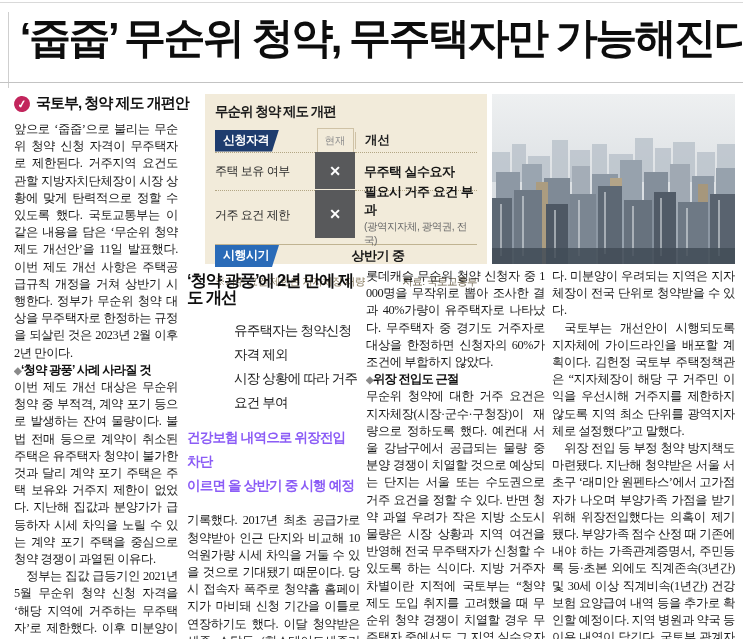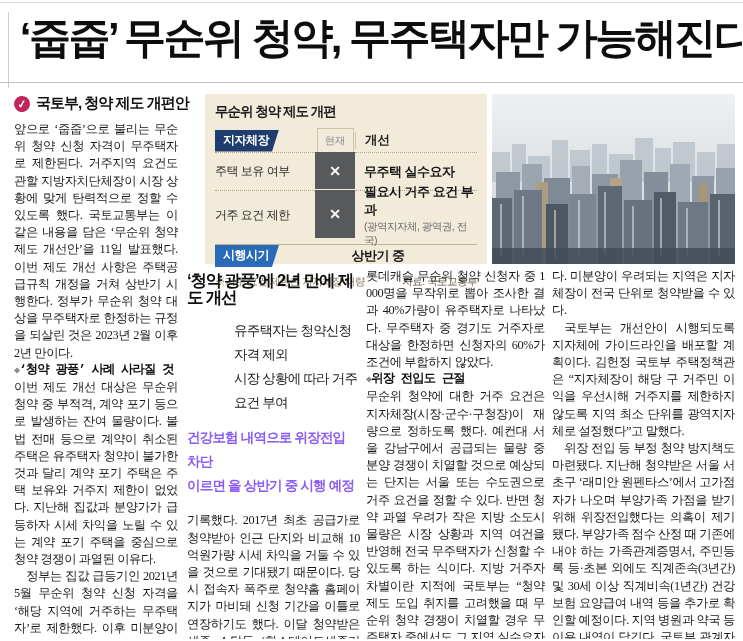--- a/index.html
+++ b/index.html
@@ -47,21 +47,21 @@
 
   
   .photo{position:absolute;left:492px;top:94px;width:243px;height:170px;margin:0;overflow:hidden;}
 
   
   .col{position:absolute;text-align:justify;
        font-family:"Liberation Serif",serif;font-size:12.3px;line-height:17.2px;color:#191919;
        letter-spacing:-0.4px;word-break:break-all;overflow:hidden;}
   .col p{margin:0;}
   .col p.ind{text-indent:1em;}
-  .col .diamond-head{font-family:Liberation Mono, monospace;font-weight:800;font-size:12.3px;
+  .col .diamond-head{font-family:Liberation Sans, sans-serif;font-weight:800;font-size:12.3px;
        letter-spacing:-0.8px;color:#101010;}
   .col .diamond-head .dm{color:#8a8a8a;font-size:10px;}
   .col1{left:14px;top:121px;width:164px;height:517px;}
   .col2{left:187px;top:268px;width:173px;height:371px;}
   .col3{left:366px;top:268px;width:179px;height:371px;}
   .col4{left:552px;top:268px;width:183px;height:371px;}
 
   .subheads{font-family:"Liberation Sans",sans-serif;text-align:left;margin:4px 0 14px 0;}
   .subheads .sh1{font-size:16.5px;font-weight:800;letter-spacing:-1.2px;color:#0e0e0e;margin-bottom:13px;}
   .subheads .sh2{font-size:13.5px;font-weight:400;letter-spacing:-0.8px;line-height:24px;color:#222;margin-bottom:11px;margin-left:47px;}
@@ -79,21 +79,21 @@
 
   <div class="kicker">
     <span class="check-icon">✓</span>
     <span class="kicker-text">국토부, 청약 제도 개편안</span>
   </div>
 
   <section class="infobox">
     <div class="ib-title">무순위 청약 제도 개편</div>
     <div class="ib-grid">
       <div class="ib-cell ib-hrow">
-        <span class="badge navy">지자체장</span>
+        <span class="badge navy">신청자격</span>
       </div>
       <div class="ib-cell ib-hrow">
         <span class="cur-box">현재</span>
       </div>
       <div class="ib-cell ib-hrow">
         <span class="imp-head">개선</span>
       </div>
 
       <div class="ib-cell r1 dot-top">
         <span class="ib-label">주택 보유 여부</span>

